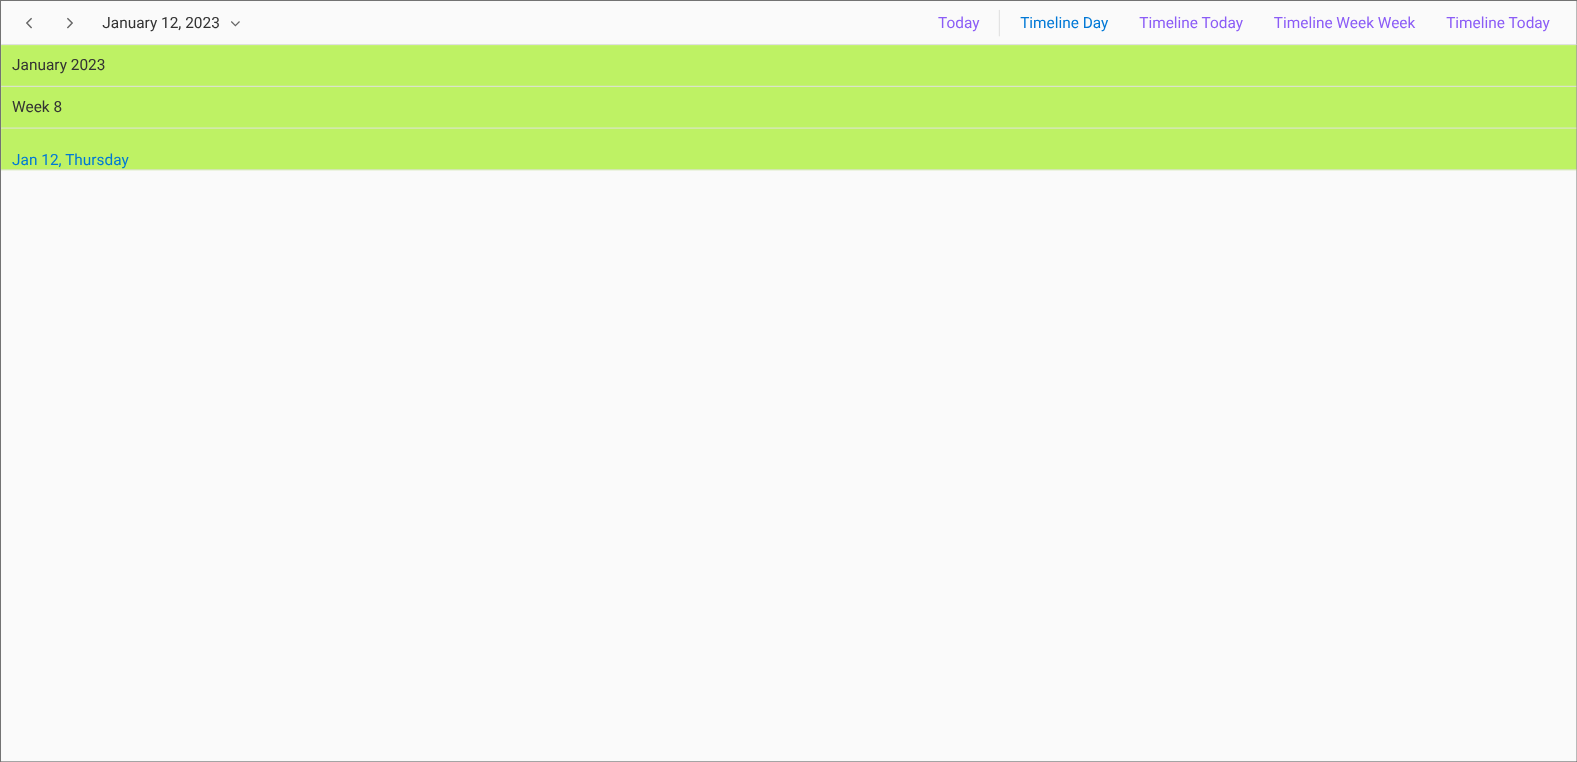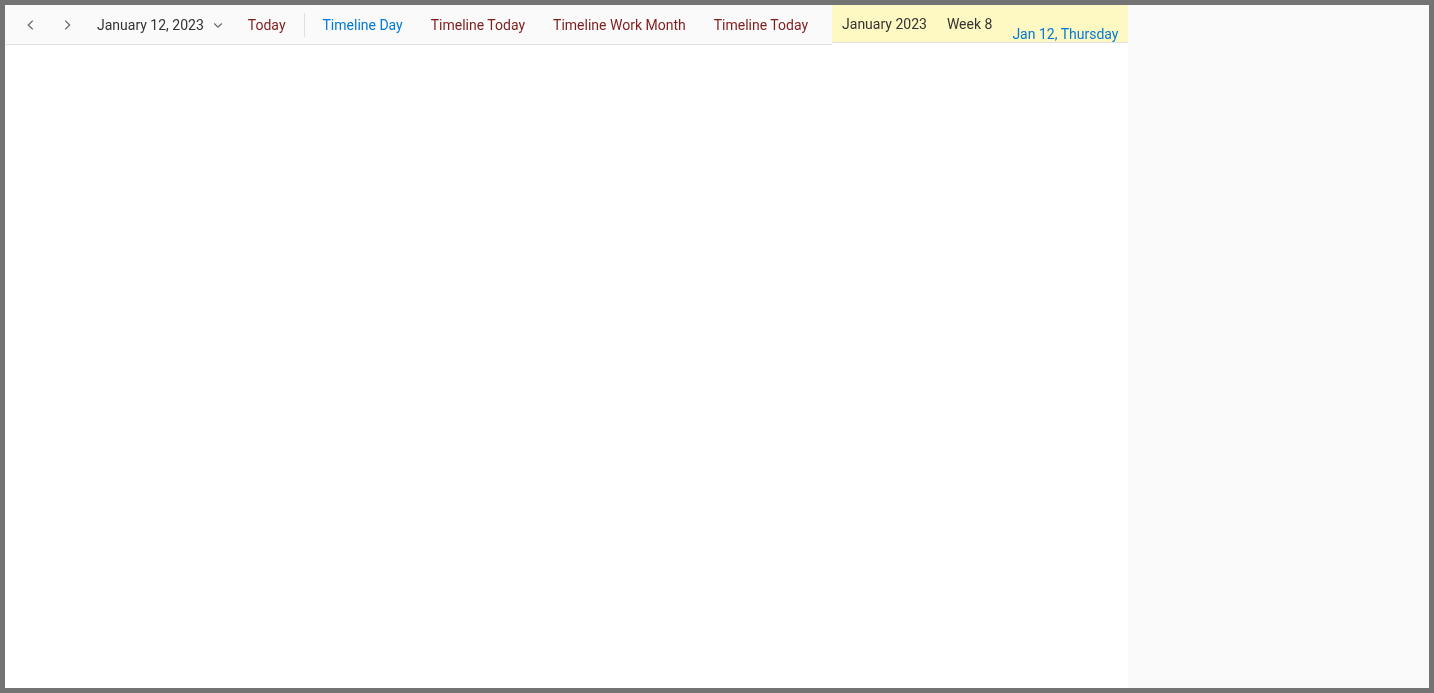--- a/index.html
+++ b/index.html
@@ -9,23 +9,23 @@
     }
     body {
       font-family: "Segoe UI", -apple-system, BlinkMacSystemFont, Roboto, "Helvetica Neue", sans-serif;
       font-size: 14px;
       color: #333;
       background: #fff;
     }
     .scheduler {
       width: 1434px;
       height: 693px;
-      border: 5px solid #737373;
+      border: 1px solid #737373;
       display: flex;
-      flex-direction: row;
+      flex-direction: column;
       background: #fff;
     }
     .toolbar {
       height: 40px;
       background: #fafafa;
       border-bottom: 1px solid #e0e0e0;
       display: flex;
       align-items: center;
       justify-content: space-between;
       padding: 0 10px;
@@ -72,38 +72,38 @@
     .view-btn {
       padding: 0 14px;
       height: 40px;
       display: flex;
       align-items: center;
       background: transparent;
       border: none;
       cursor: pointer;
       font-size: 14px;
       font-family: inherit;
-      color: #7f1d1d;
+      color: #8b5cf6;
     }
     .view-btn.active {
       color: #0078d6;
     }
     .today-separator {
       width: 1px;
       height: 24px;
       background: #e0e0e0;
       margin: 0 4px;
     }
     .header-row {
       height: 38px;
       display: flex;
       align-items: center;
       padding: 0 10px;
       border-bottom: 1px solid #e0e0e0;
-      background: #fef9c3;
+      background: #bef264;
       font-size: 14px;
       color: #333;
     }
     .header-row.current {
       color: #0078d6;
       align-items: flex-end;
     }
     .content-area {
       flex: 1;
       background: #fafafa;
@@ -131,21 +131,21 @@
         <svg viewBox="0 0 16 16" fill="none" stroke="currentColor" stroke-width="1.5">
           <path d="M3 6 L8 11 L13 6"></path>
         </svg>
       </div>
     </div>
     <div class="toolbar-right">
       <button class="view-btn">Today</button>
       <div class="today-separator"></div>
       <button class="view-btn active">Timeline Day</button>
       <button class="view-btn">Timeline Today</button>
-      <button class="view-btn">Timeline Work Month</button>
+      <button class="view-btn">Timeline Week Week</button>
       <button class="view-btn">Timeline Today</button>
     </div>
   </div>
 
   <div class="header-row">
     <span>January 2023</span>
   </div>
   <div class="header-row">
     <span>Week 8</span>
   </div>

